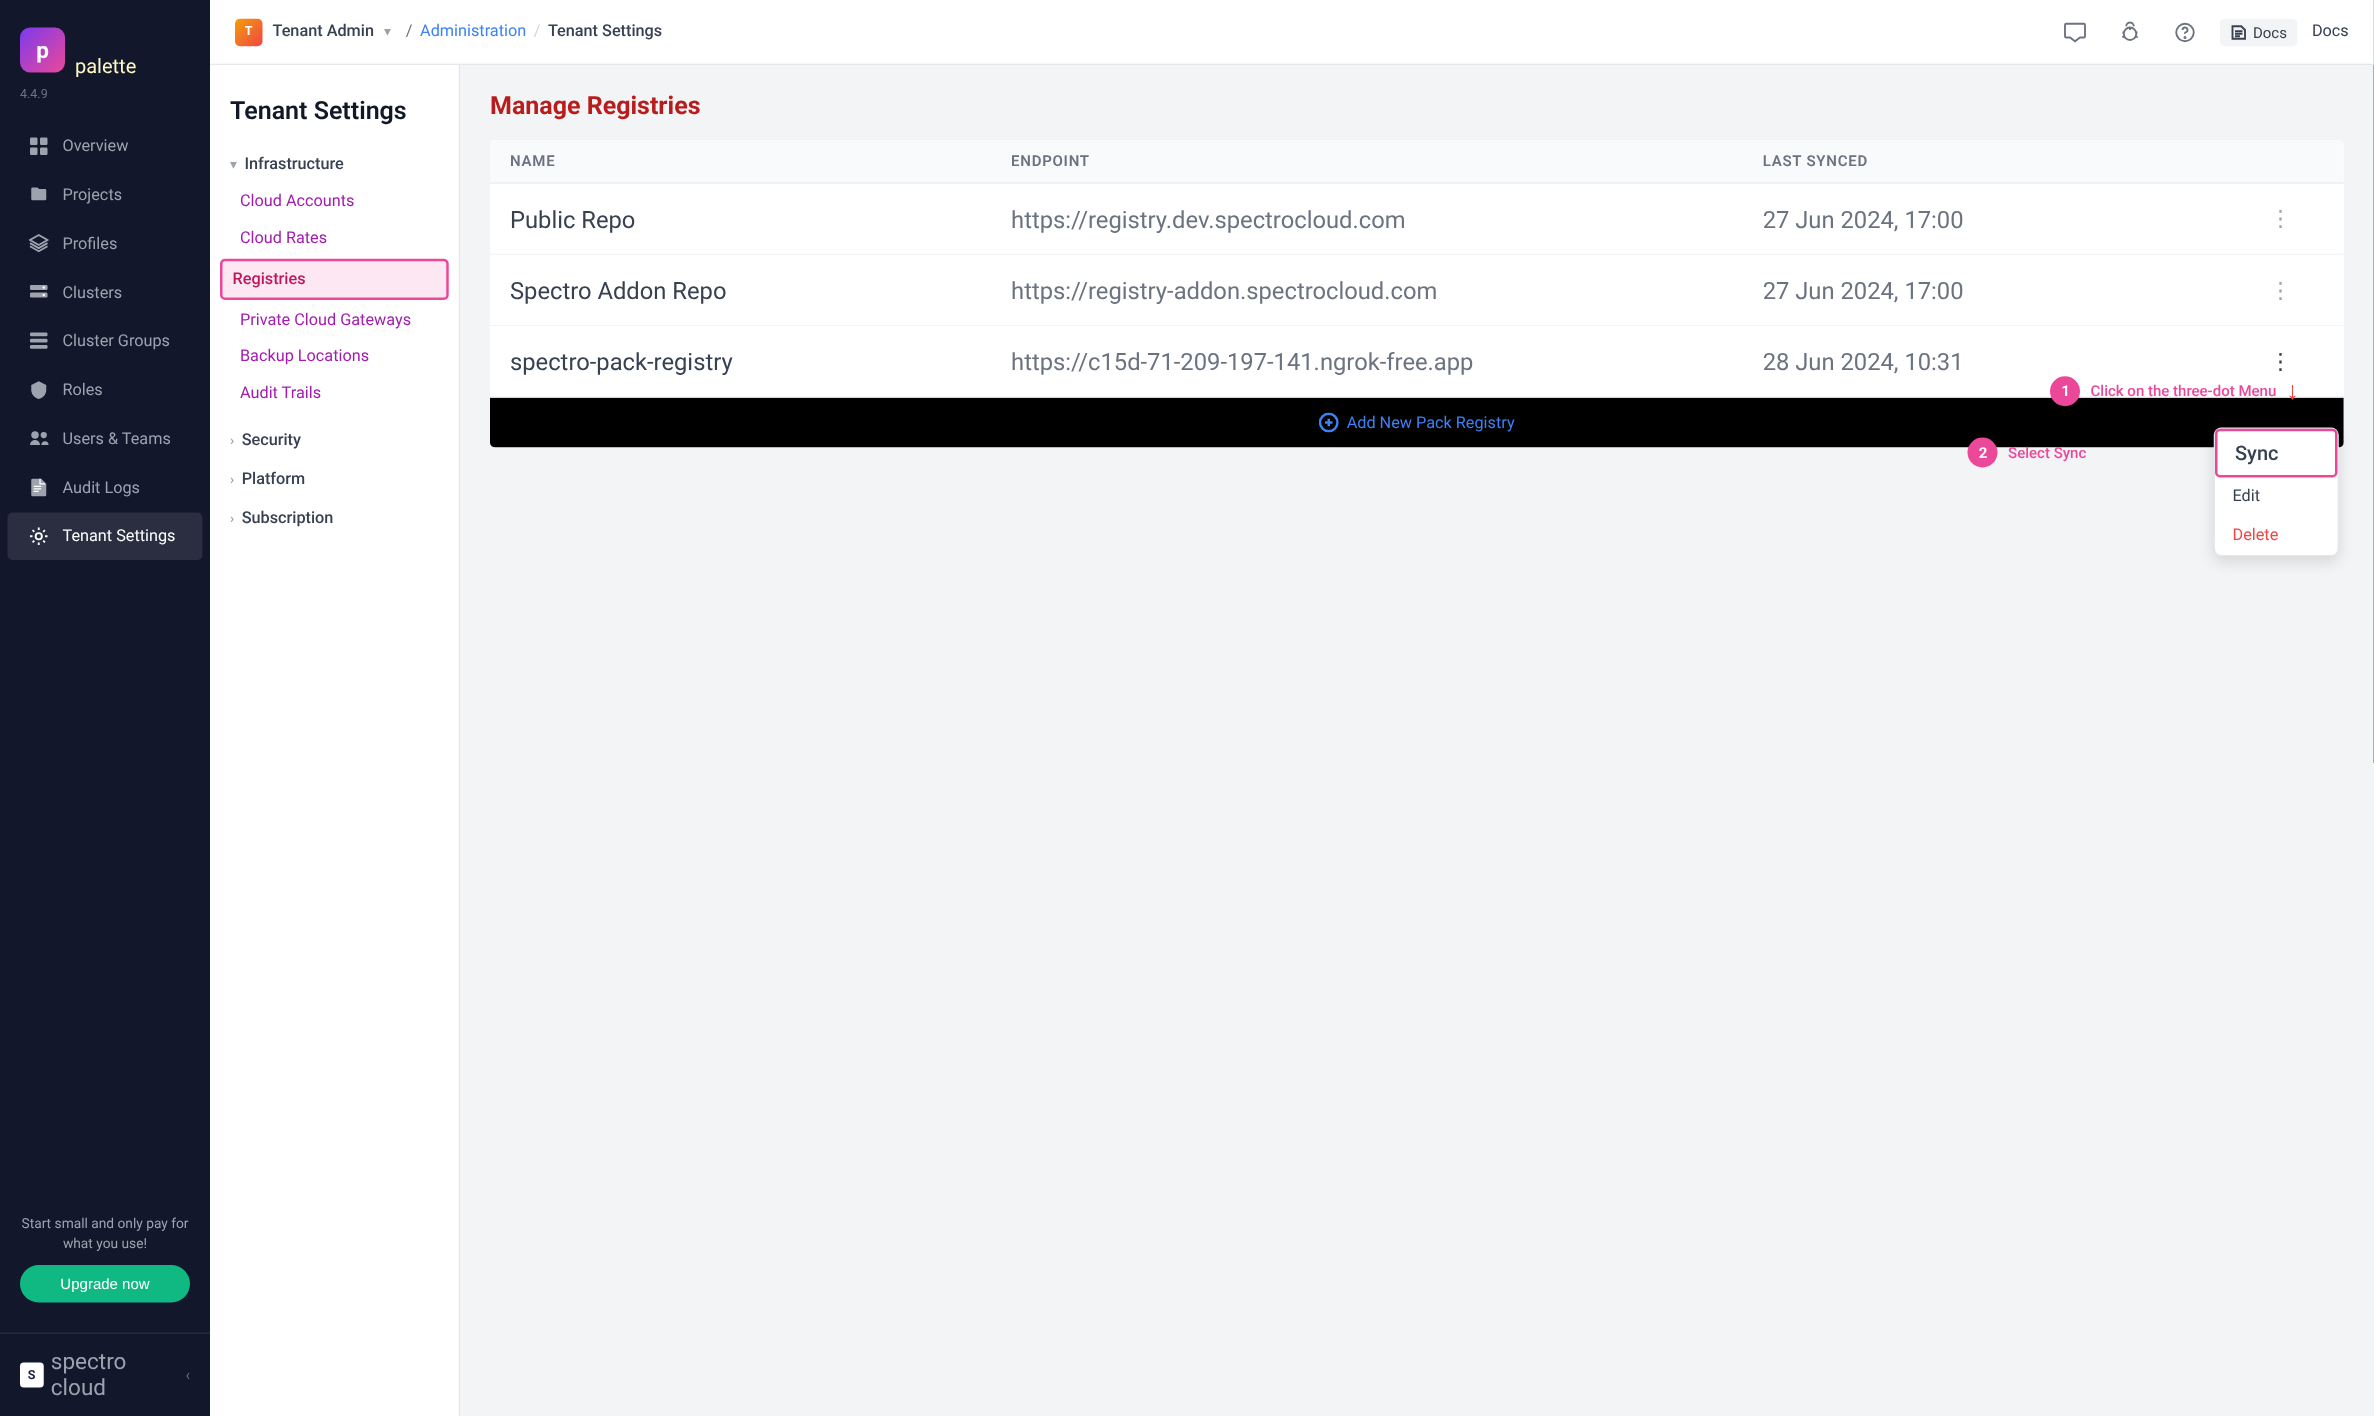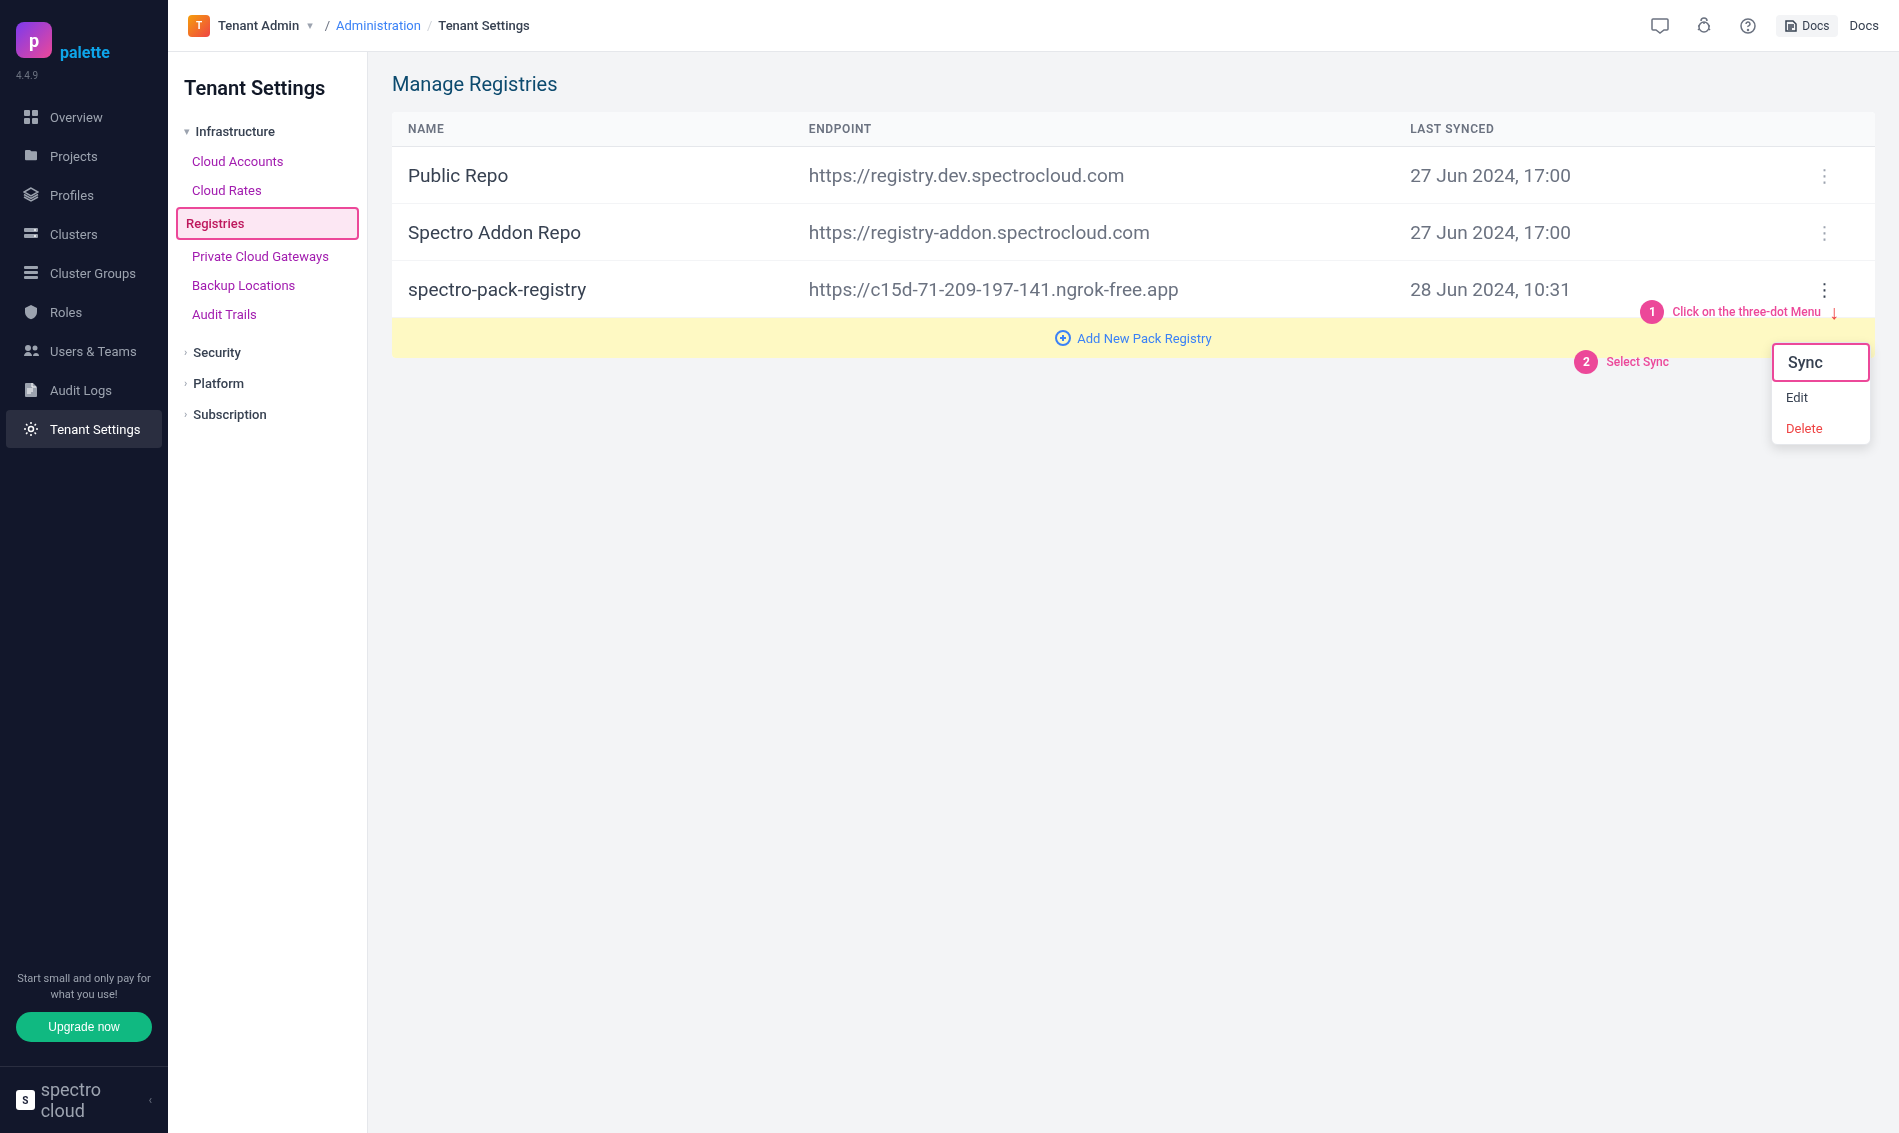--- a/index.html
+++ b/index.html
@@ -2,21 +2,21 @@
 <html><head>
   <meta charset="utf-8">
   <style>
     * { box-sizing: border-box; margin: 0; padding: 0; }
     body { font-family: -apple-system, BlinkMacSystemFont, 'Segoe UI', Roboto, sans-serif; background: #1a1f36; display: flex; height: 1133px; width: 1899px; overflow: hidden; }
 
     
     .sidebar { width: 168px; background: #12172b; display: flex; flex-direction: column; height: 100%; color: #fff; flex-shrink: 0; }
     .sidebar-logo { display: flex; align-items: center; gap: 8px; padding: 18px 16px 8px; }
     .sidebar-logo-icon { width: 36px; height: 36px; background: linear-gradient(135deg, #7c3aed, #ec4899); border-radius: 8px; display: flex; align-items: center; justify-content: center; font-weight: bold; font-size: 18px; color: white; }
-    .sidebar-logo-text { font-size: 16px; font-weight: 700; color: #0ea5e9; margin-top: 25px; }
+    .sidebar-logo-text { font-size: 16px; font-weight: 400; color: #fef9c3; margin-top: 25px; }
     .sidebar-version { font-size: 10px; color: #6b7280; padding: 0 16px 12px; }
     .sidebar-nav { flex: 1; overflow-y: auto; padding: 4px 0; }
     .nav-item { display: flex; align-items: center; gap: 10px; padding: 10px 16px; cursor: pointer; color: #9ca3af; font-size: 13px; border-radius: 4px; margin: 1px 6px; }
     .nav-item.active { background: rgba(255,255,255,0.1); color: #fff; }
     .nav-icon { width: 18px; height: 18px; display: flex; align-items: center; justify-content: center; flex-shrink: 0; }
     .sidebar-bottom { padding: 16px; }
     .upgrade-text { font-size: 11px; color: #9ca3af; text-align: center; margin-bottom: 10px; line-height: 1.4; }
     .upgrade-btn { background: #10b981; color: #fff; border: none; border-radius: 20px; padding: 8px 20px; font-size: 12px; cursor: pointer; width: 100%; font-weight: 500; }
     .sidebar-brand { display: flex; align-items: center; gap: 6px; padding: 12px 16px; border-top: 1px solid rgba(255,255,255,0.1); margin-top: 8px; }
     .brand-icon { width: 20px; height: 20px; background: #fff; border-radius: 3px; display: flex; align-items: center; justify-content: center; font-size: 10px; font-weight: bold; color: #1a1f36; }
@@ -43,38 +43,38 @@
     
     .content-area { display: flex; flex: 1; overflow: hidden; }
     .left-panel { width: 200px; background: #fff; border-right: 1px solid #e5e7eb; flex-shrink: 0; overflow-y: auto; padding: 12px 0; }
     .page-title { font-size: 20px; font-weight: 600; color: #111827; padding: 12px 16px 16px; }
     .nav-section-header { display: flex; align-items: center; gap: 6px; padding: 8px 16px; cursor: pointer; font-size: 13px; color: #374151; font-weight: 500; }
     .nav-section-header .chevron { font-size: 11px; color: #9ca3af; }
     .left-nav-item { padding: 7px 16px 7px 24px; font-size: 13px; color: #a21caf; cursor: pointer; }
 
     
     .page-content { flex: 1; overflow-y: auto; padding: 20px 24px; position: relative; }
-    .page-heading { font-size: 20px; font-weight: 400; color: #0c4a6e; margin-bottom: 16px; }
+    .page-heading { font-size: 20px; font-weight: 700; color: #b91c1c; margin-bottom: 16px; }
 
     
     .tabs { display: flex; gap: 0; border-bottom: 1px solid #e5e7eb; margin-bottom: 0; }
     .tab { padding: 10px 16px; font-size: 13px; color: #6b7280; cursor: pointer; border-bottom: 2px solid transparent; margin-bottom: -1px; }
     .tab.active { color: #3b82f6; border-bottom-color: #3b82f6; font-weight: 500; }
 
     
     .table-container { background: #fff; border-radius: 4px; overflow: hidden; margin-top: 0; }
     .table-header { display: grid; grid-template-columns: 1fr 1.5fr 1fr 48px; padding: 10px 16px; border-bottom: 1px solid #e5e7eb; background: #f9fafb; }
     .table-header-cell { font-size: 12px; font-weight: 600; color: #6b7280; text-transform: uppercase; letter-spacing: 0.05em; }
     .table-row { display: grid; grid-template-columns: 1fr 1.5fr 1fr 48px; padding: 14px 16px; border-bottom: 1px solid #f3f4f6; align-items: center; background: #fff; }
     .table-cell { font-size: 19px; color: #374151; }
     .table-cell.muted { color: #6b7280; }
     .three-dot-btn { width: 28px; height: 28px; display: flex; align-items: center; justify-content: center; cursor: pointer; color: #9ca3af; border-radius: 4px; font-size: 18px; letter-spacing: 1px; }
 
     
-    .add-row { padding: 12px 16px; display: flex; justify-content: center; background: #fef9c3; }
+    .add-row { padding: 12px 16px; display: flex; justify-content: center; background: #000000; }
     .add-link { display: flex; align-items: center; gap: 6px; color: #3b82f6; font-size: 13px; cursor: pointer; }
   </style>
 </head>
 <body>
 
 <div class="sidebar">
   <div class="sidebar-logo">
     <div class="sidebar-logo-icon">p</div>
     <span class="sidebar-logo-text">palette</span>
   </div>

